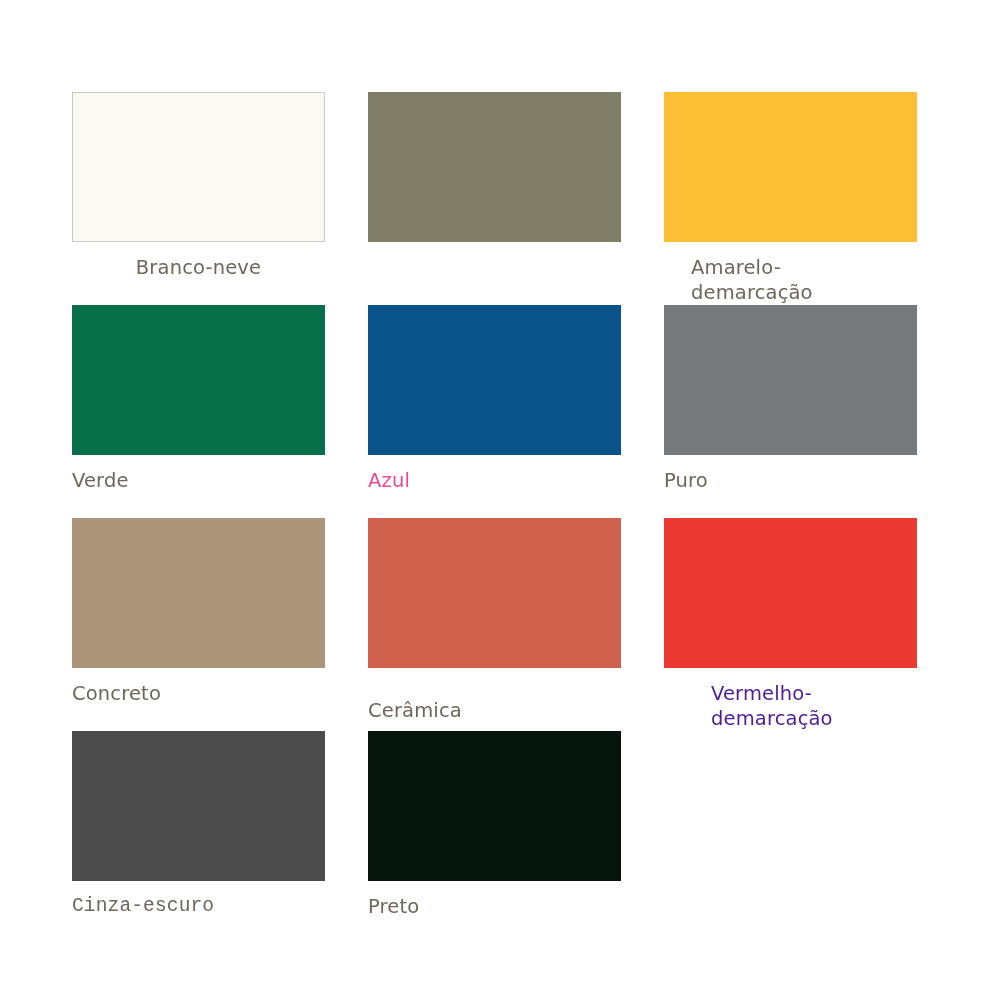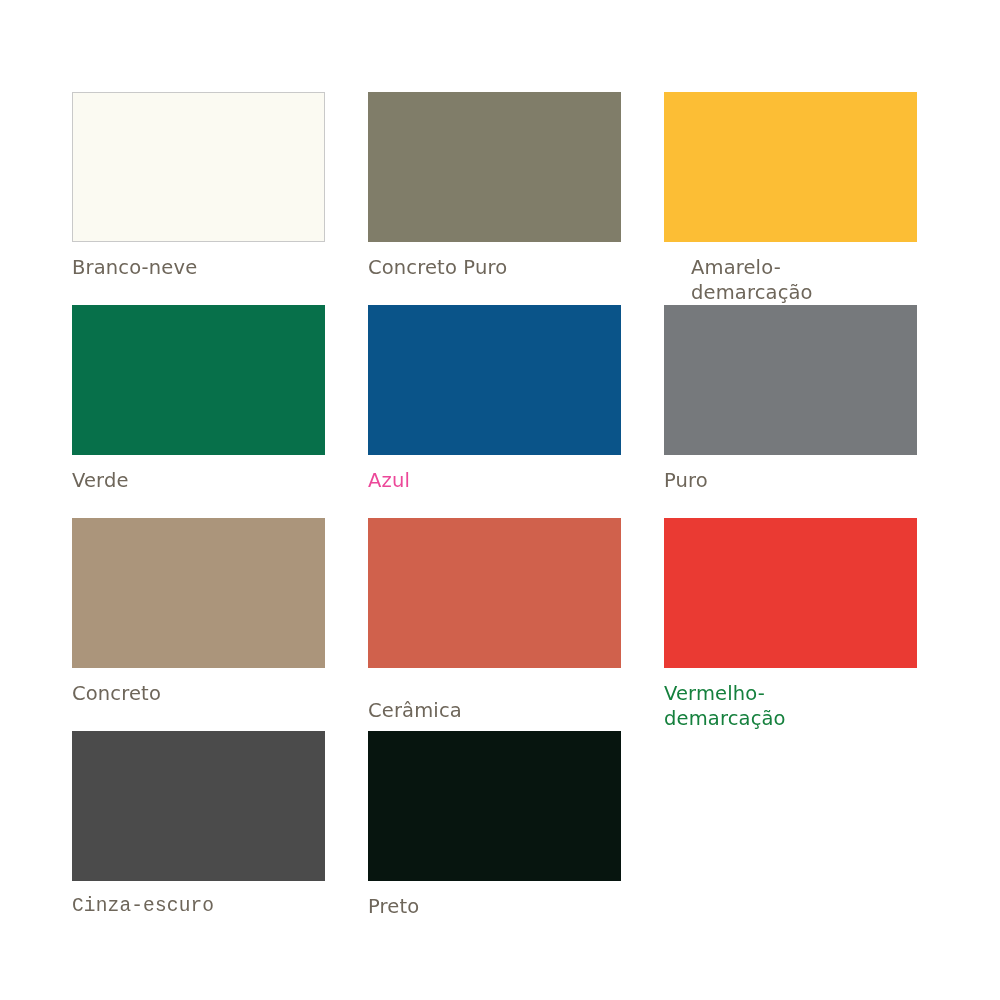--- a/index.html
+++ b/index.html
@@ -61,25 +61,24 @@
     white-space: pre-line;
   }
 </style>
 </head>
 <body style="background: rgb(255, 255, 255);">
 
 <div class="palette-sheet">
   <div class="swatch-grid">
       <div class="swatch-cell">
         <div class="swatch-chip bordered" style="background-color: rgb(251, 250, 242); border-color: rgb(201, 201, 201);"></div>
-        <span class="swatch-label" style="color: rgb(110, 102, 90);">Branco-neve</span>
+        <span class="swatch-label" style="color: rgb(110, 102, 90); text-align: center;">Branco-neve</span>
       </div>
       <div class="swatch-cell">
         <div class="swatch-chip" style="background-color: rgb(128, 125, 105);"></div>
-        <span class="swatch-label" style="color: rgb(110, 102, 90);">Concreto Puro</span>
       </div>
       <div class="swatch-cell">
         <div class="swatch-chip" style="background-color: rgb(252, 190, 53);"></div>
         <span class="swatch-label" style="color: rgb(110, 102, 90); margin-left: 27px;">Amarelo-
 demarcação</span>
       </div>
       <div class="swatch-cell">
         <div class="swatch-chip" style="background-color: rgb(7, 112, 74);"></div>
         <span class="swatch-label" style="color: rgb(110, 102, 90);">Verde</span>
       </div>
@@ -94,21 +93,21 @@
       <div class="swatch-cell">
         <div class="swatch-chip" style="background-color: rgb(171, 149, 123);"></div>
         <span class="swatch-label" style="color: rgb(110, 102, 90);">Concreto</span>
       </div>
       <div class="swatch-cell">
         <div class="swatch-chip" style="background-color: rgb(208, 97, 76);"></div>
         <span class="swatch-label" style="color: rgb(110, 102, 90); margin-top: 30px;">Cerâmica</span>
       </div>
       <div class="swatch-cell">
         <div class="swatch-chip" style="background-color: rgb(234, 58, 51);"></div>
-        <span class="swatch-label" style="color: #15803d;">Vermelho-
+        <span class="swatch-label" style="color: #4c1d95; margin-left: 47px;">Vermelho-
 demarcação</span>
       </div>
       <div class="swatch-cell">
         <div class="swatch-chip" style="background-color: rgb(75, 75, 75);"></div>
         <span class="swatch-label" style="color: rgb(110, 102, 90); font-family: Liberation Mono, monospace;">Cinza-escuro</span>
       </div>
       <div class="swatch-cell">
         <div class="swatch-chip" style="background-color: rgb(7, 21, 15);"></div>
         <span class="swatch-label" style="color: rgb(110, 102, 90);">Preto</span>
       </div>

